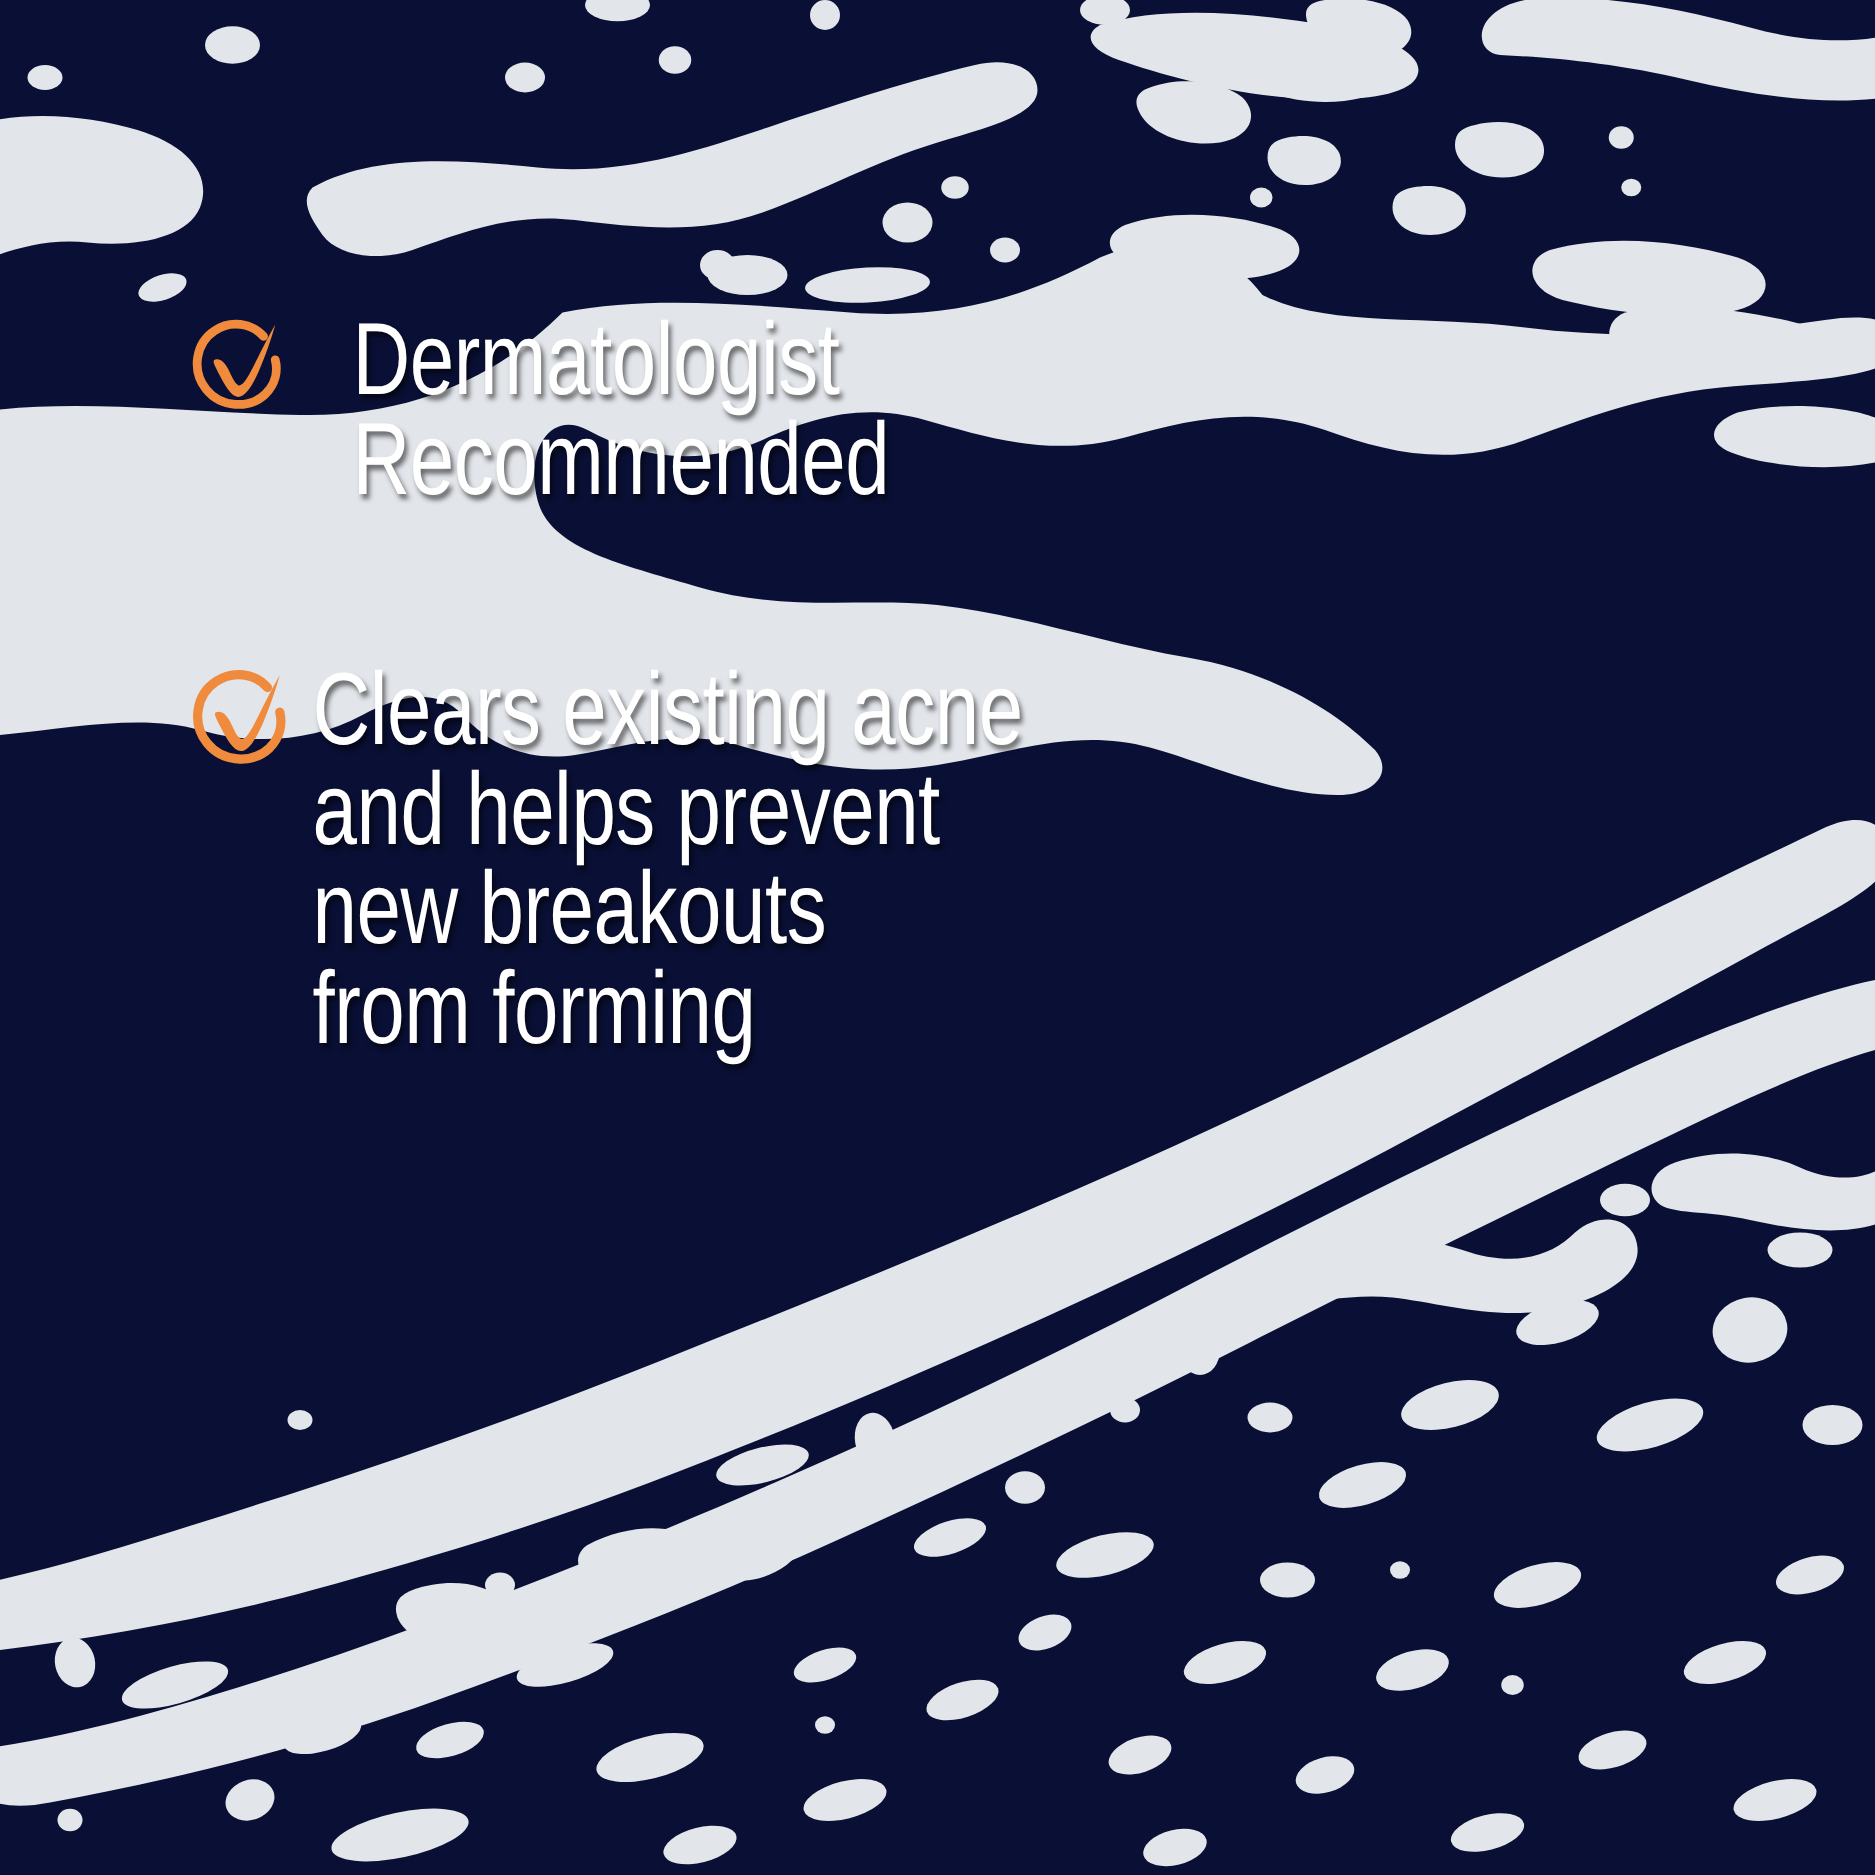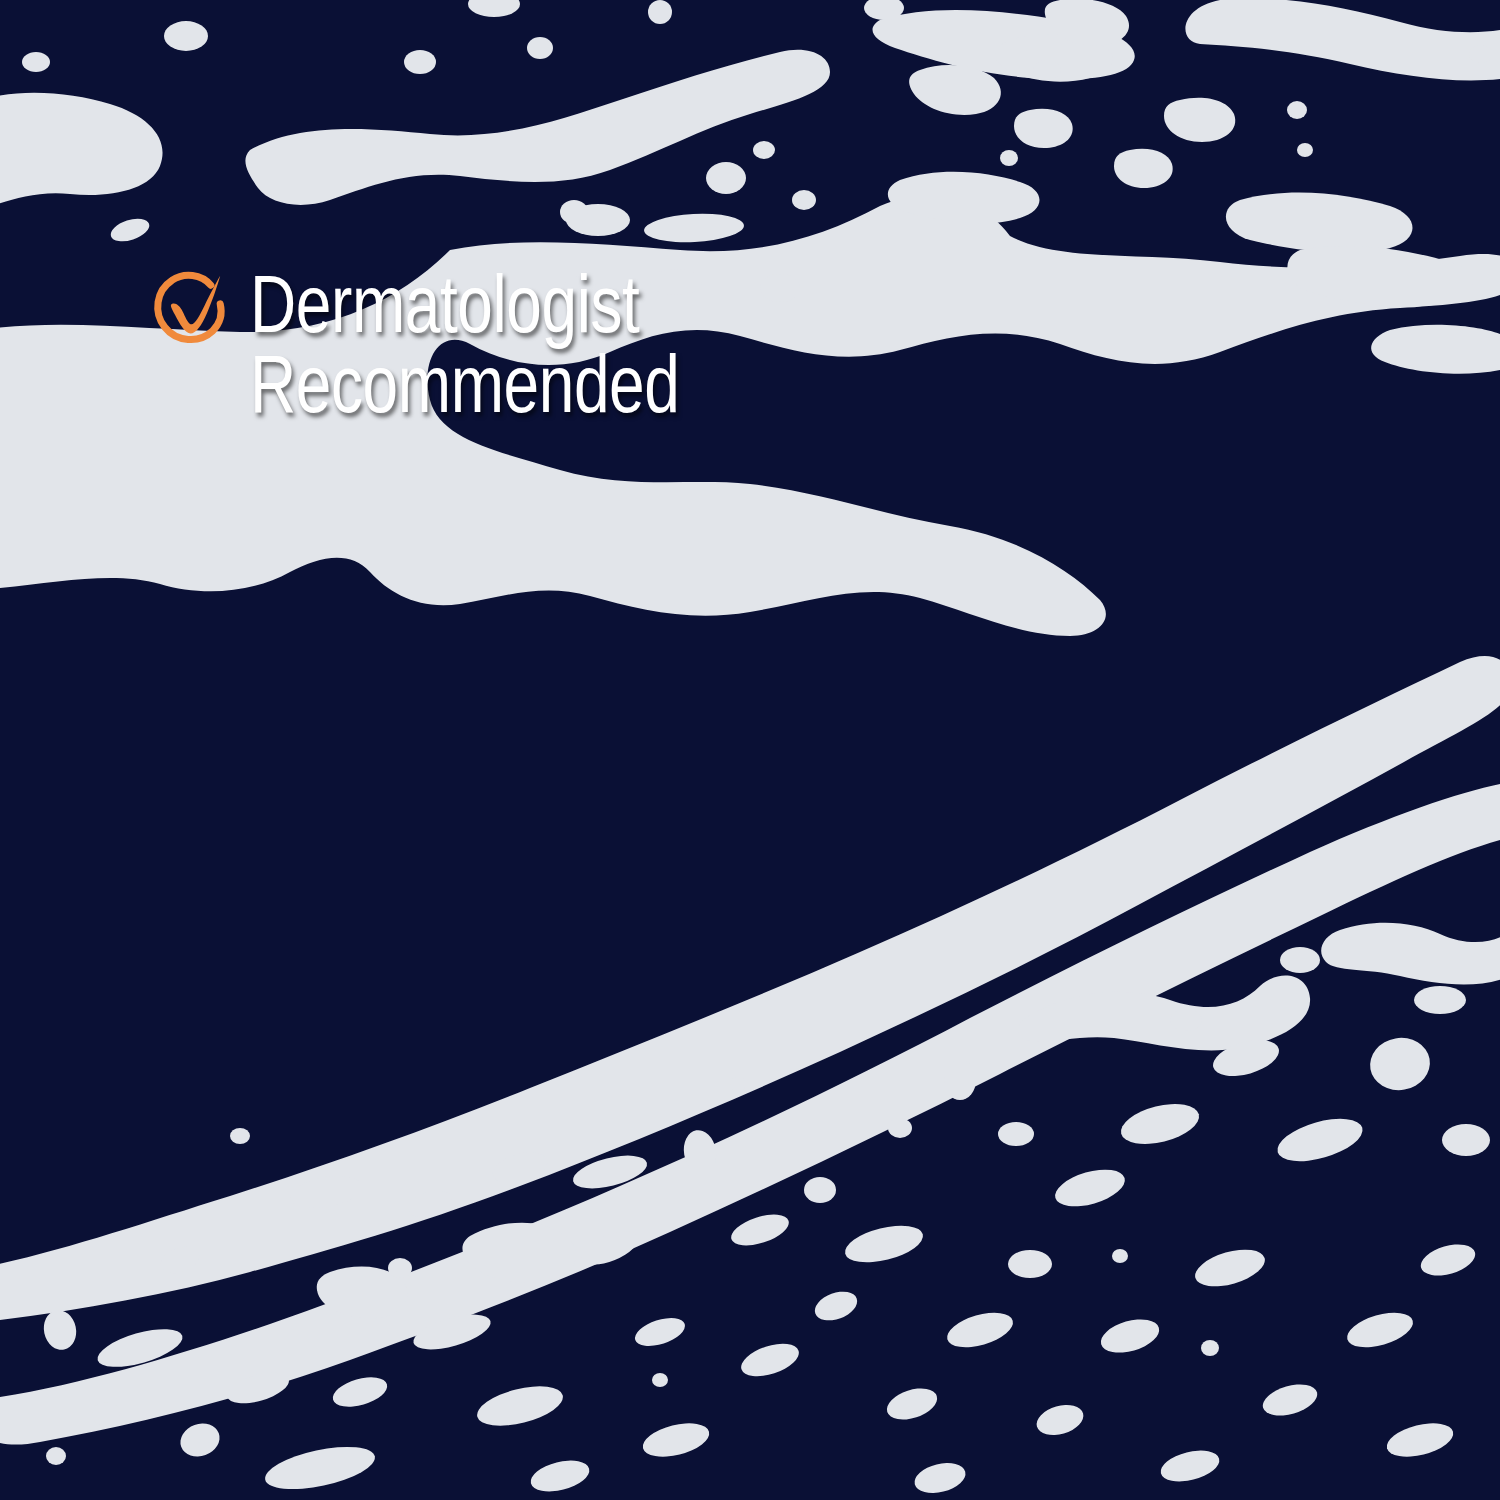--- a/index.html
+++ b/index.html
@@ -44,21 +44,21 @@
     font-family: "Liberation Sans", sans-serif;
     font-size: 82px;
     line-height: 0.97;
     font-weight: 400;
     letter-spacing: -0.5px;
     transform: scaleX(0.78);
     transform-origin: left top;
     white-space: pre;
     text-shadow: 3px 4px 5px rgba(0,0,0,0.55);
   }
-  #bullet-0 { left: 150px; top: 264px; }
+  #bullet-0 { left: 150px; top: 248px; gap: 32px; }
   #bullet-1 { left: 150px; top: 528px; }
   #bullet-1 .bullet-icon { width: 82px; height: 82px; margin-right: 18px; }
 </style>
 </head>
 <body>
 
 <div id="poster">
 
   <svg id="bg-layer" viewBox="0 0 1500 1500" preserveAspectRatio="none">
     <rect x="0" y="0" width="1500" height="1500" fill="#0a1035"></rect>
@@ -251,15 +251,31 @@
           <path d="M28,46 C33,44 38,48 42,56 C45,62 48,70 52,72
                    C57,74 63,62 70,48 C77,34 84,20 90,10
                    C86,24 80,42 73,58 C66,74 59,84 52,84
                    C45,84 38,72 32,60 C28,52 25,47 28,46 Z" fill="#f08a3c"></path>
         </svg>
       </span>
       <span class="bullet-text">Dermatologist
 Recommended</span>
     </div>
 
+    <div class="bullet" id="bullet-1">
+      <span class="bullet-icon">
+        <svg viewBox="0 0 100 100">
+          <path d="M78,22 C66,8 44,5 28,16 C8,29 4,57 19,76 C34,95 63,97 80,81
+                   C90,71 93,58 90,46" fill="none" stroke="#f08a3c" stroke-width="9" stroke-linecap="round"></path>
+          <path d="M28,46 C33,44 38,48 42,56 C45,62 48,70 52,72
+                   C57,74 63,62 70,48 C77,34 84,20 90,10
+                   C86,24 80,42 73,58 C66,74 59,84 52,84
+                   C45,84 38,72 32,60 C28,52 25,47 28,46 Z" fill="#f08a3c"></path>
+        </svg>
+      </span>
+      <span class="bullet-text">Clears existing acne
+and helps prevent
+new breakouts
+from forming</span>
+    </div>
 
   </div>
 </div>
 
 </body></html>

